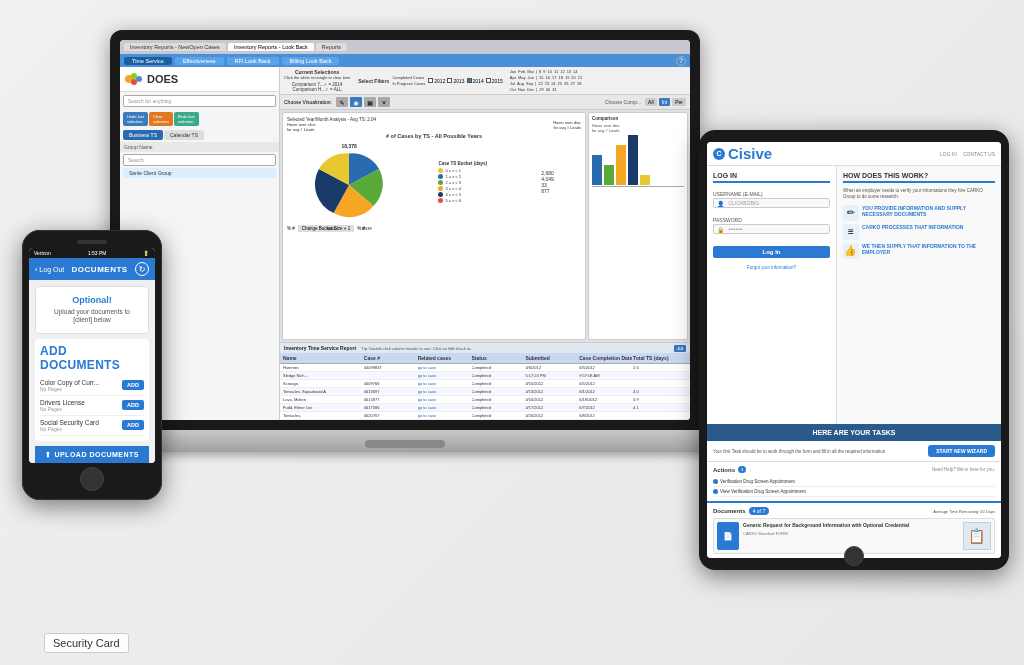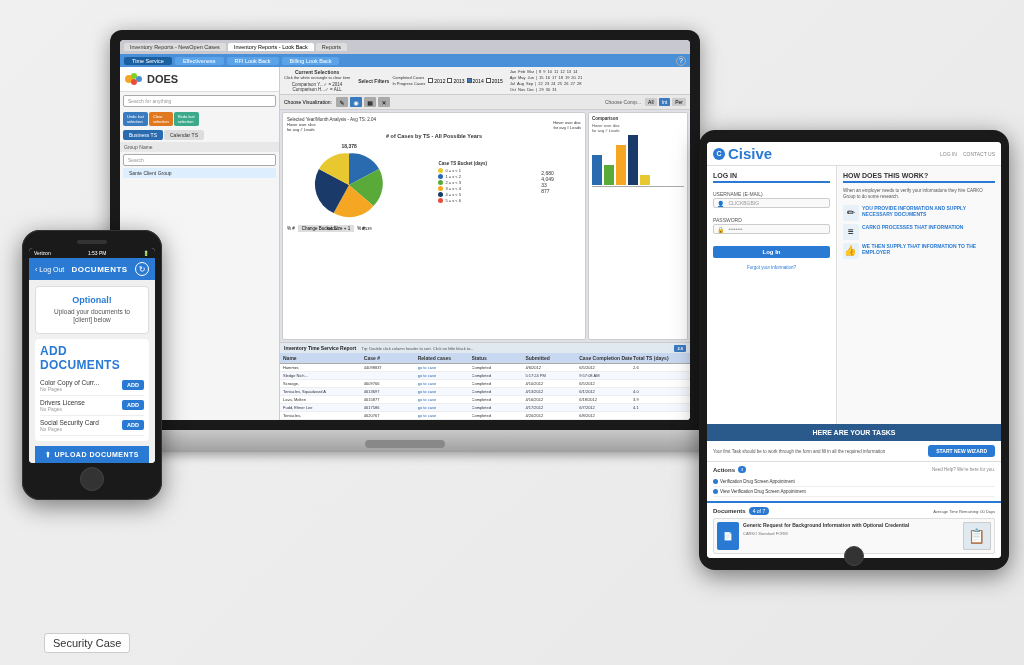--- a/index.html
+++ b/index.html
@@ -1376,15 +1376,15 @@
               </div>
               <div class="cisive-doc-thumb">📋</div>
             </div>
           </div>
         </div>
       </div>
       <div class="tablet-home-btn"></div>
     </div>
   </div>
 
-  <div class="security-card-label">Security Case</div>
+  <div class="security-card-label">Security Card</div>
 
 </div>
 
 </body></html>

